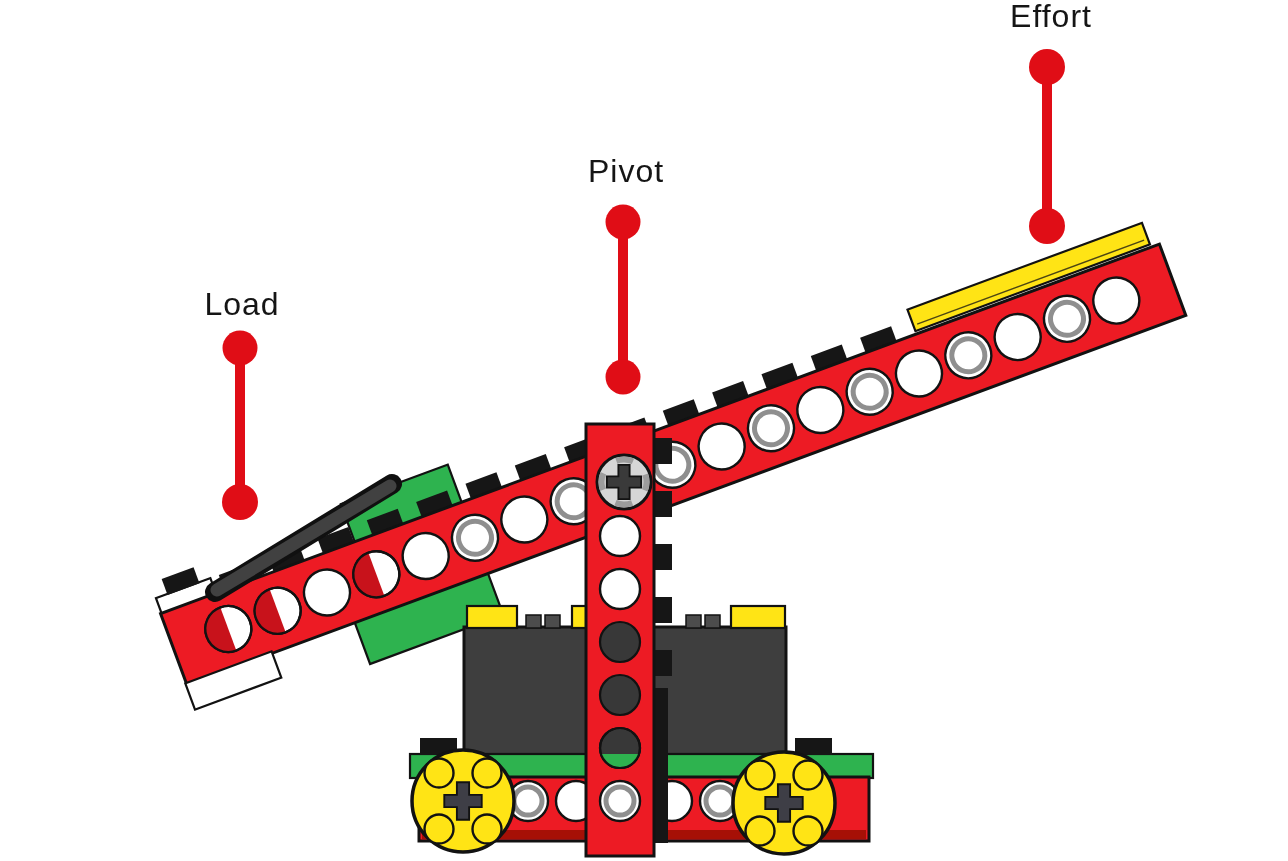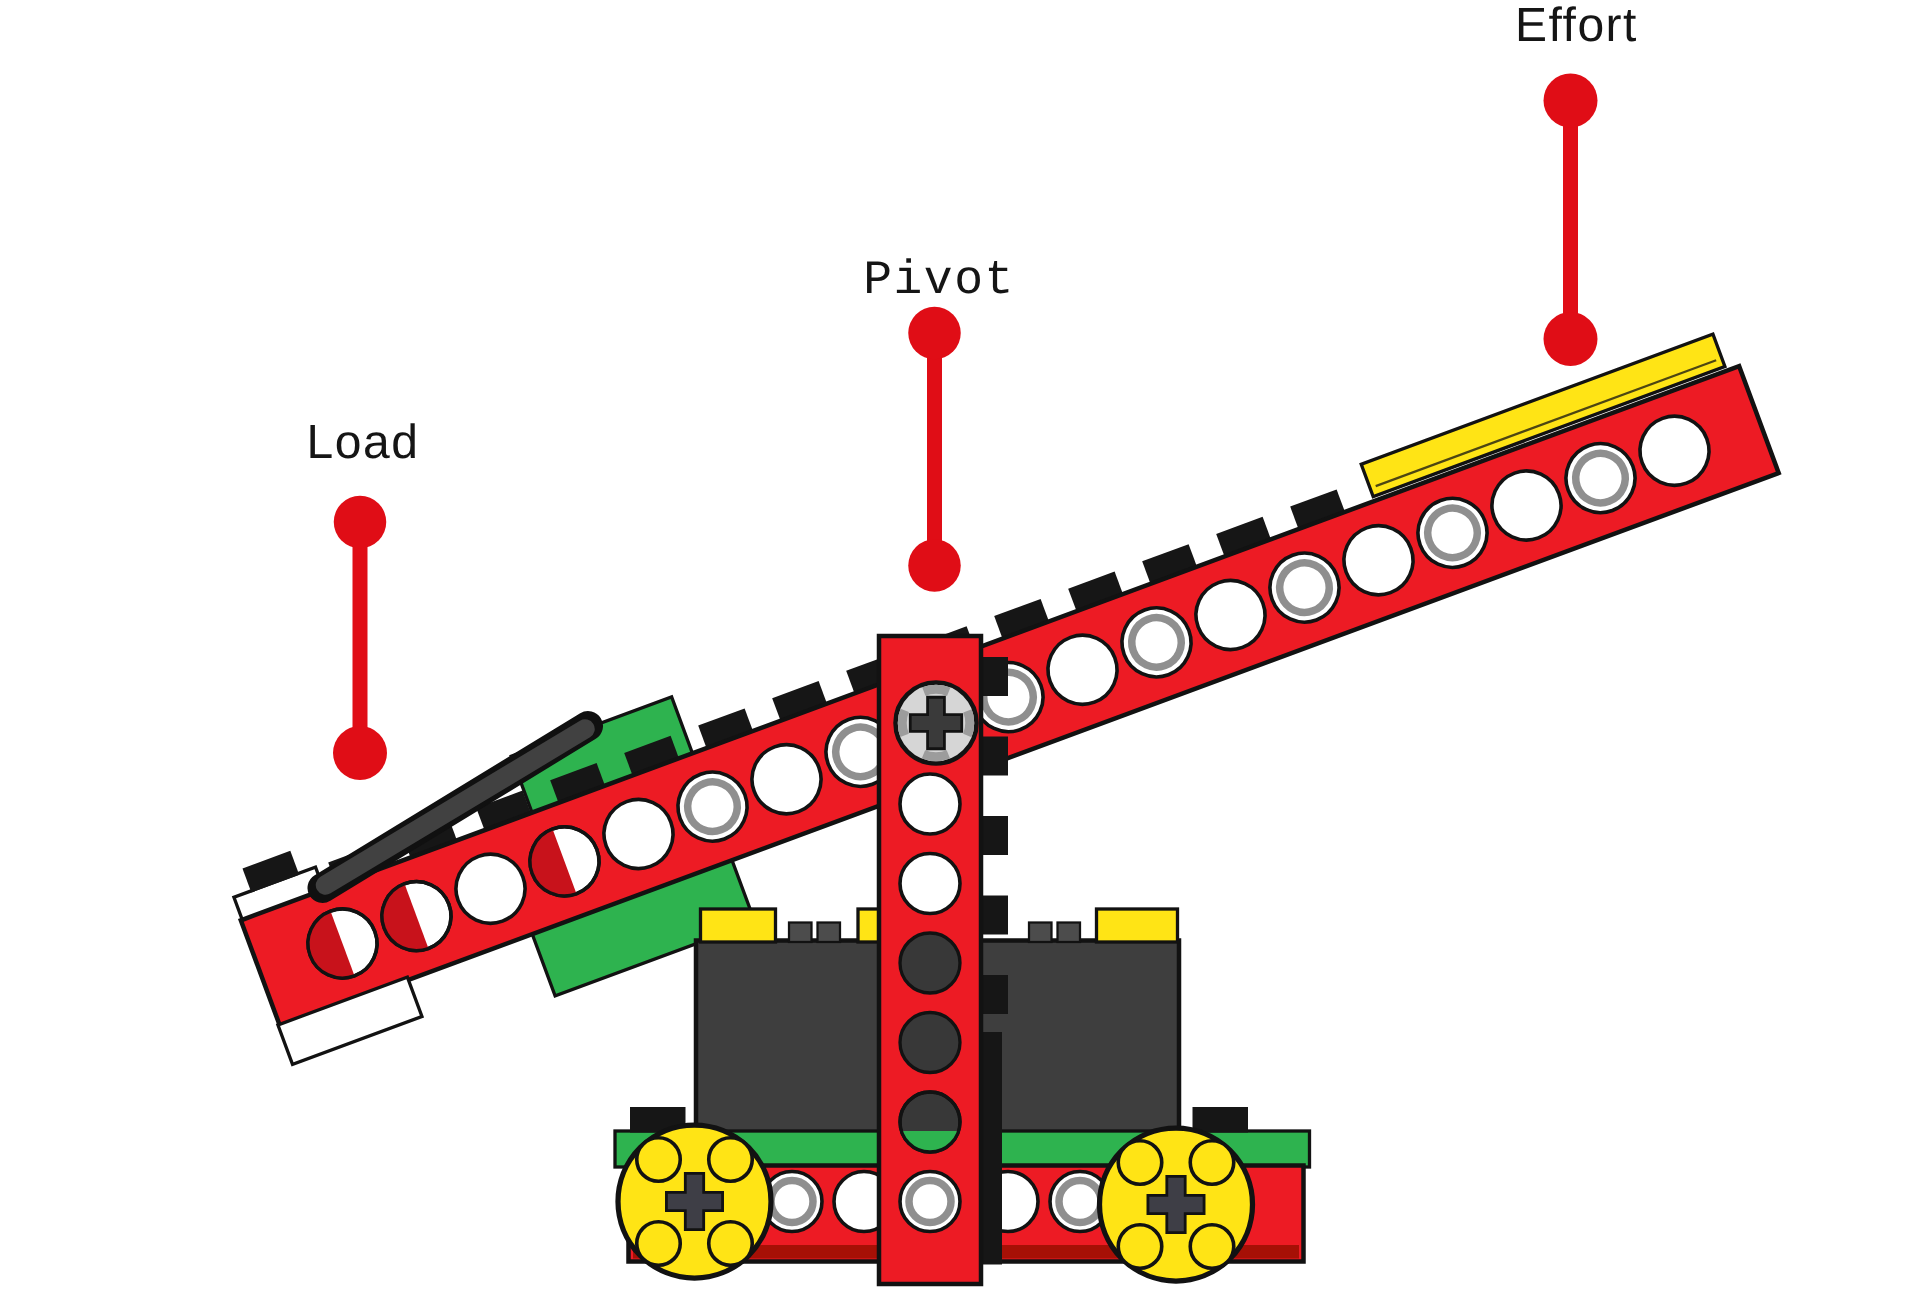--- a/index.html
+++ b/index.html
@@ -210,17 +210,17 @@
     <circle cx="623" cy="222" r="17.5" class="callout-dot"></circle>
     <circle cx="623" cy="377" r="17.5" class="callout-dot"></circle>
   </g>
   <g>
     <line x1="1047" y1="67" x2="1047" y2="226" class="callout-line"></line>
     <circle cx="1047" cy="67" r="18" class="callout-dot"></circle>
     <circle cx="1047" cy="226" r="18" class="callout-dot"></circle>
   </g>
 </svg>
 
-<div class="label" style="left:242px;top:275px;">Load</div>
-<div class="label" style="left:626px;top:168px;font-family:Liberation Mono, monospace;">Pivot</div>
+<div class="label" style="left:242px;top:285px;">Load</div>
+<div class="label" style="left:626px;top:152px;">Pivot</div>
 <div class="label" style="left:1051px;top:-3px;">Effort</div>
 
 </div>
 
 </body></html>

